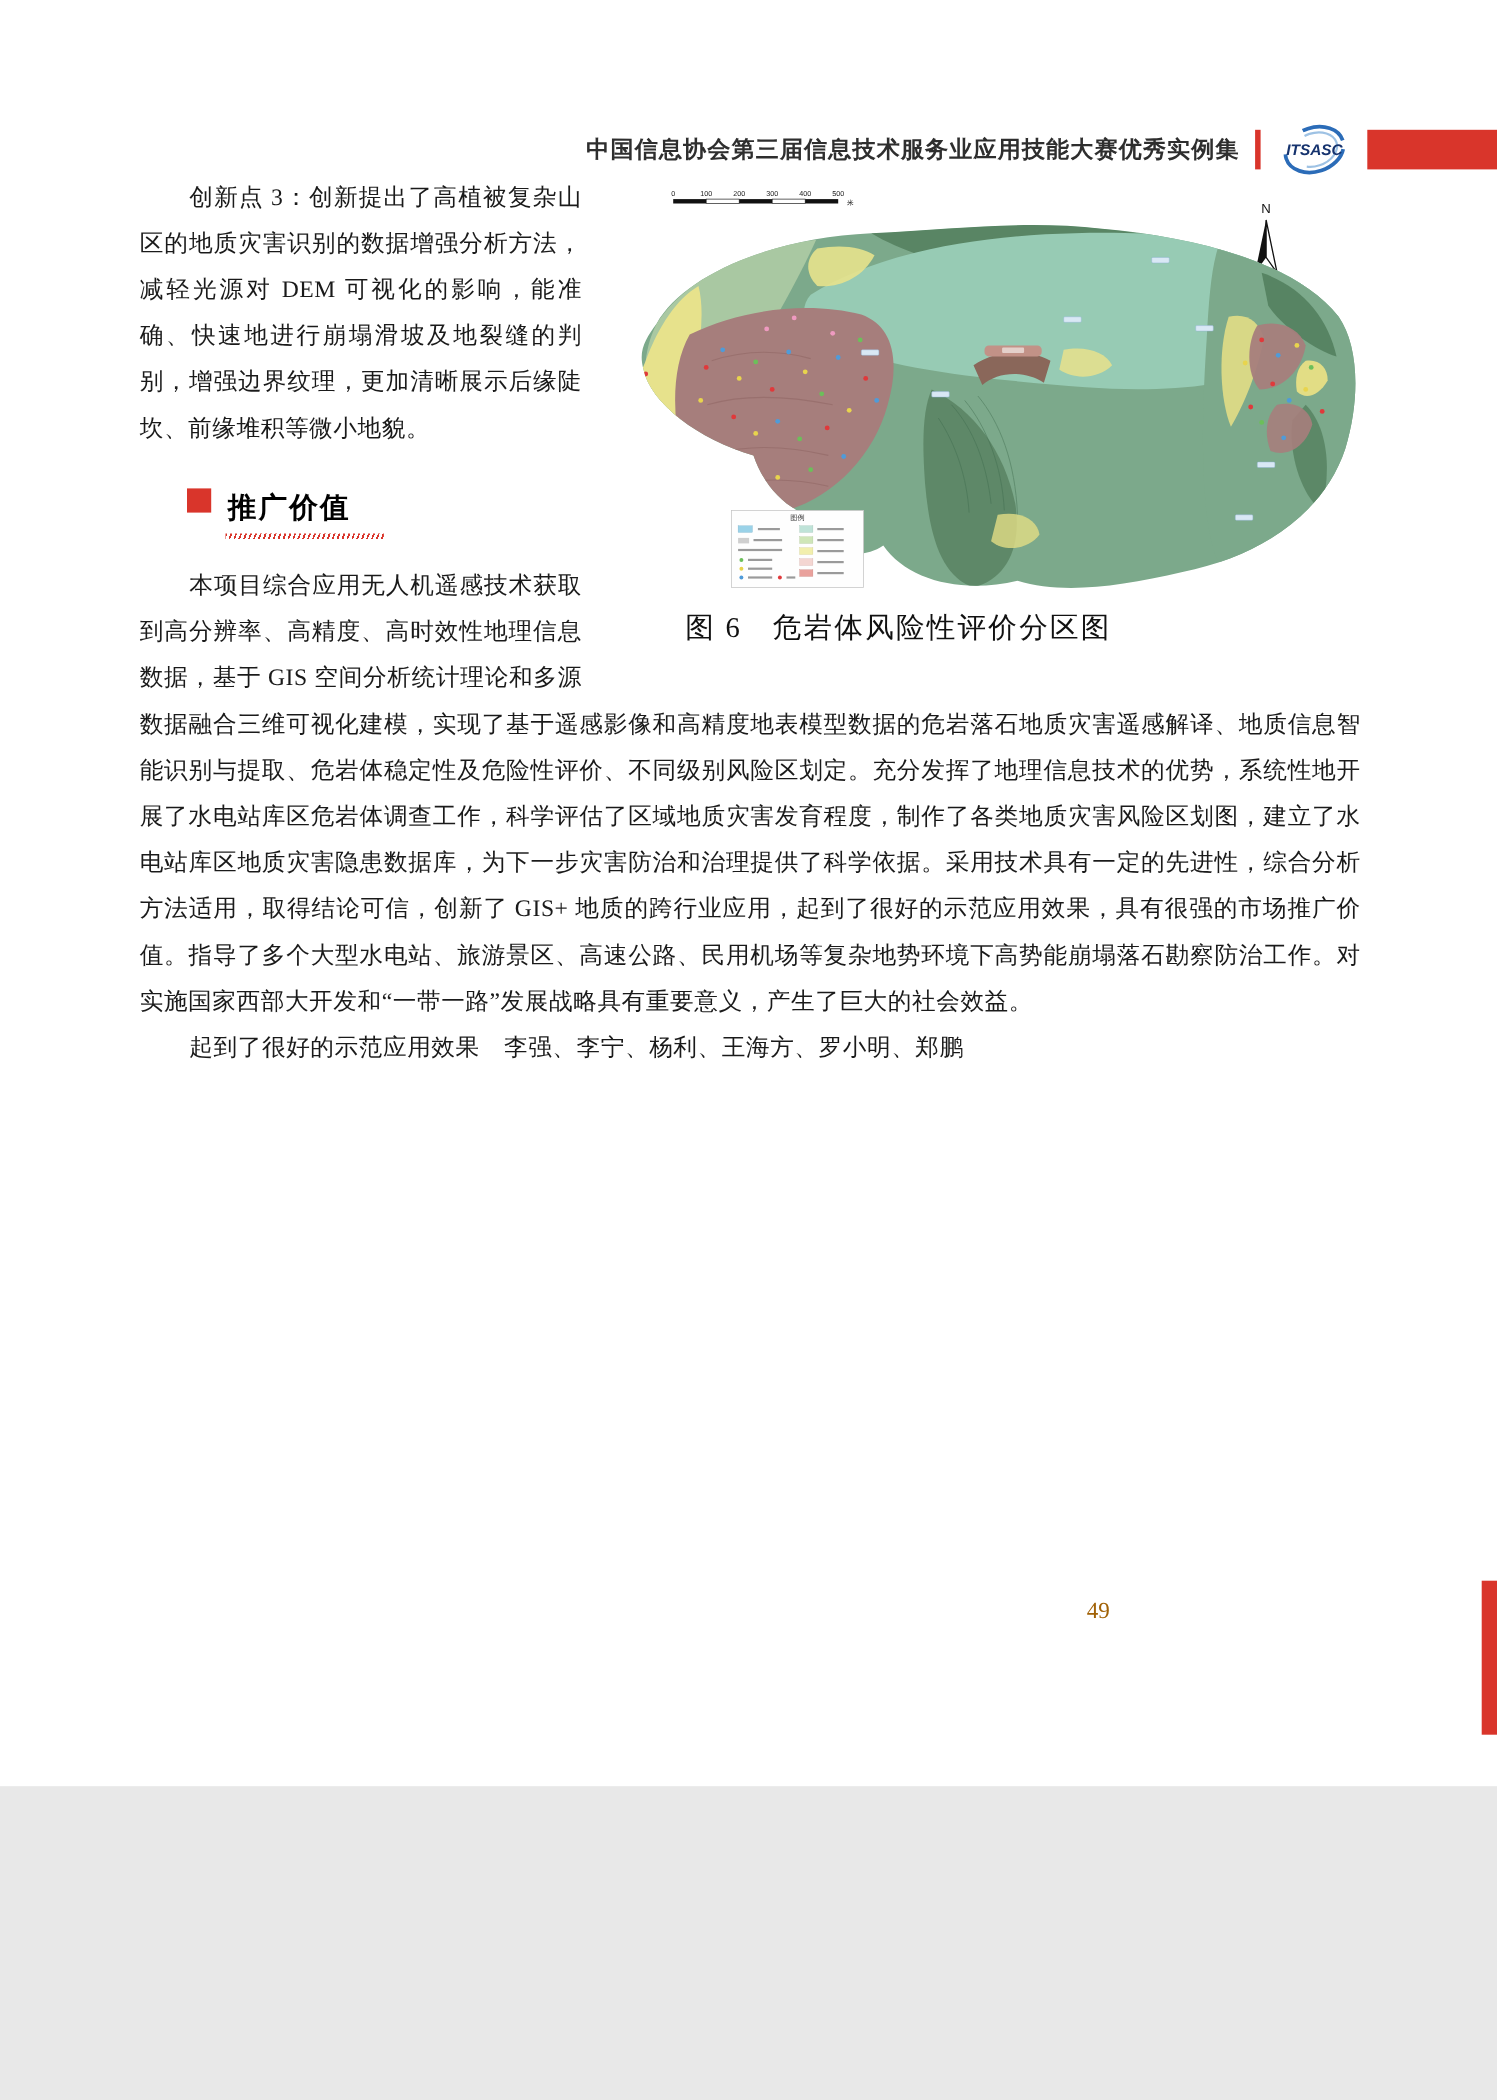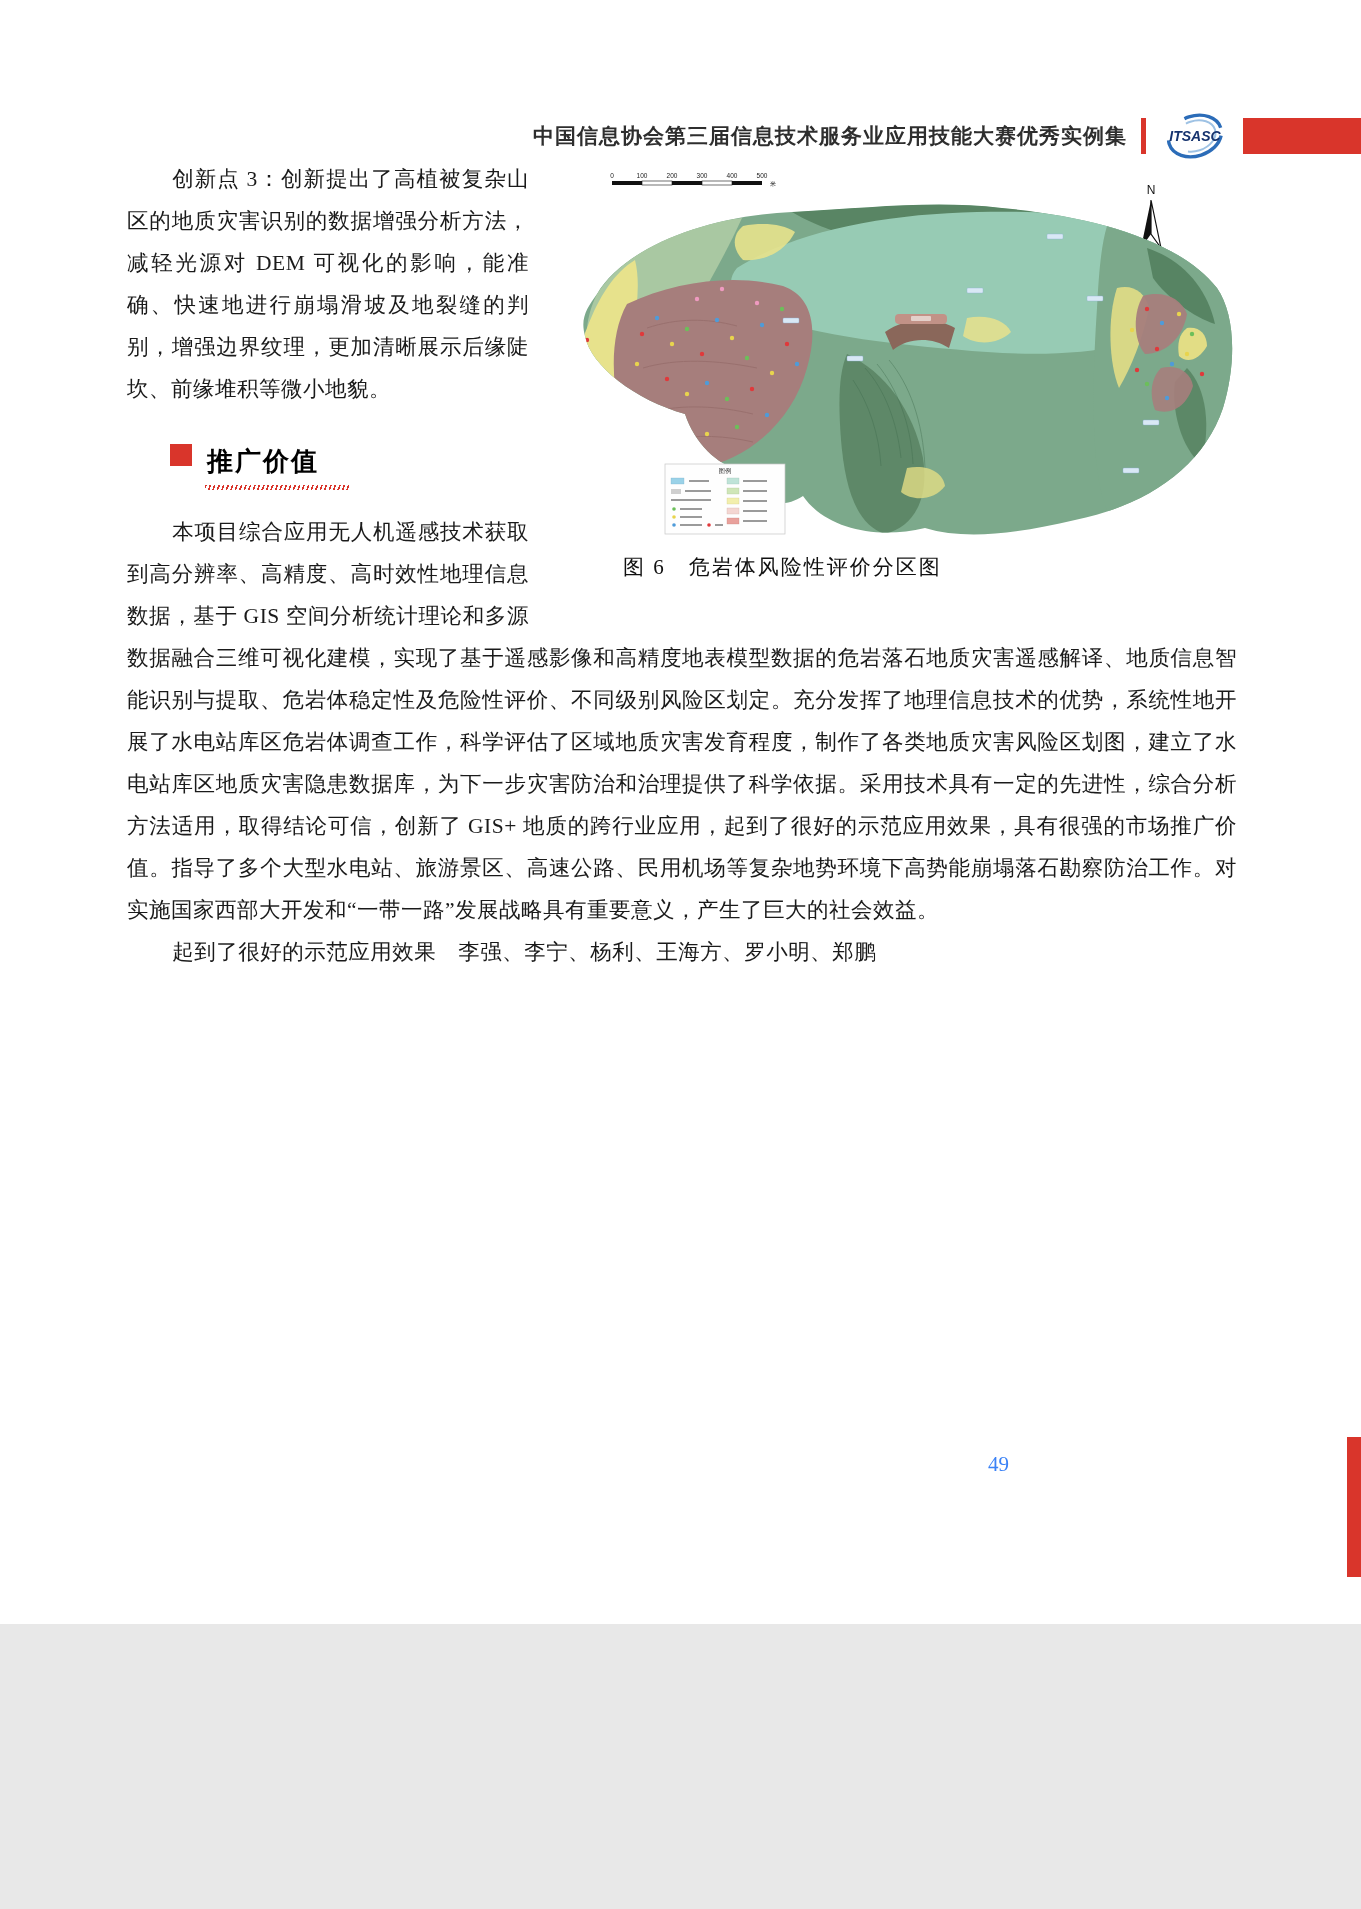--- a/index.html
+++ b/index.html
@@ -22,41 +22,41 @@
   .hdr-sep{ width:5px; height:36px; background:var(--red); margin-right:9px; }
   .hdr-logo{ width:80px; height:58px; margin-right:8px; }
   .hdr-block{ width:118px; height:36px; background:var(--red); }
   
   .content{ position:absolute; top:158px; left:127px; width:1110px; }
   .map-figure{
     float:right; width:690px; margin:10px 0 28px 18px; padding:0;
   }
   .map-figure svg{ display:block; }
   .map-figure figcaption{
-    margin-top:10px; font-size:21px; letter-spacing:2px; color:#111;
+    margin-top:10px; font-size:26px; letter-spacing:2px; color:#111;
     text-align:left; padding-left:76px;
   }
   .body-text{
     margin:0; font-size:21.5px; line-height:42px; text-align:justify;
     letter-spacing:0.5px; color:var(--ink);
   }
   .indent{ text-indent:2.1em; }
   .section{ display:flex; align-items:flex-start; margin:34px 0 30px 0; }
   .sq{ width:22px; height:22px; background:var(--red); margin:0 15px 0 43px; }
   .stitle{
     font-size:26px; font-weight:bold; letter-spacing:2px; position:relative;
     color:#000; padding-bottom:2px;
   }
   .stitle::after{
     content:""; position:absolute; left:-2px; bottom:-9px;
     width:calc(100% + 32px); height:5px;
     background:repeating-linear-gradient(110deg, var(--red) 0 1.6px, transparent 1.6px 4.2px);
   }
   .page-number{
-    position:absolute; left:988px; top:1452px; font-size:21px; color:#3b82f6;
+    position:absolute; left:988px; top:1452px; font-size:21px; color:#a16207;
   }
   .edge-strip{
     position:absolute; right:0; top:1437px; width:14px; height:140px; background:var(--red);
   }
 </style>
 </head>
 <body>
 
 <div class="page">
 

